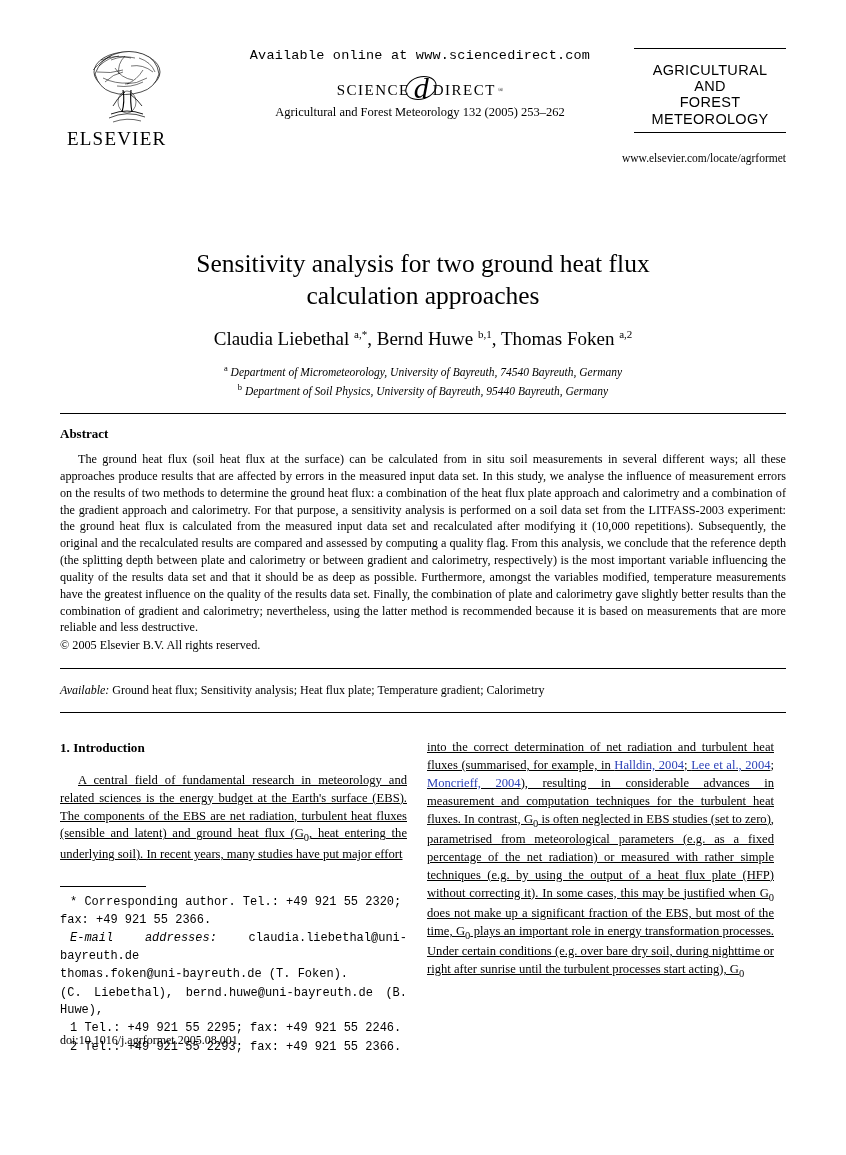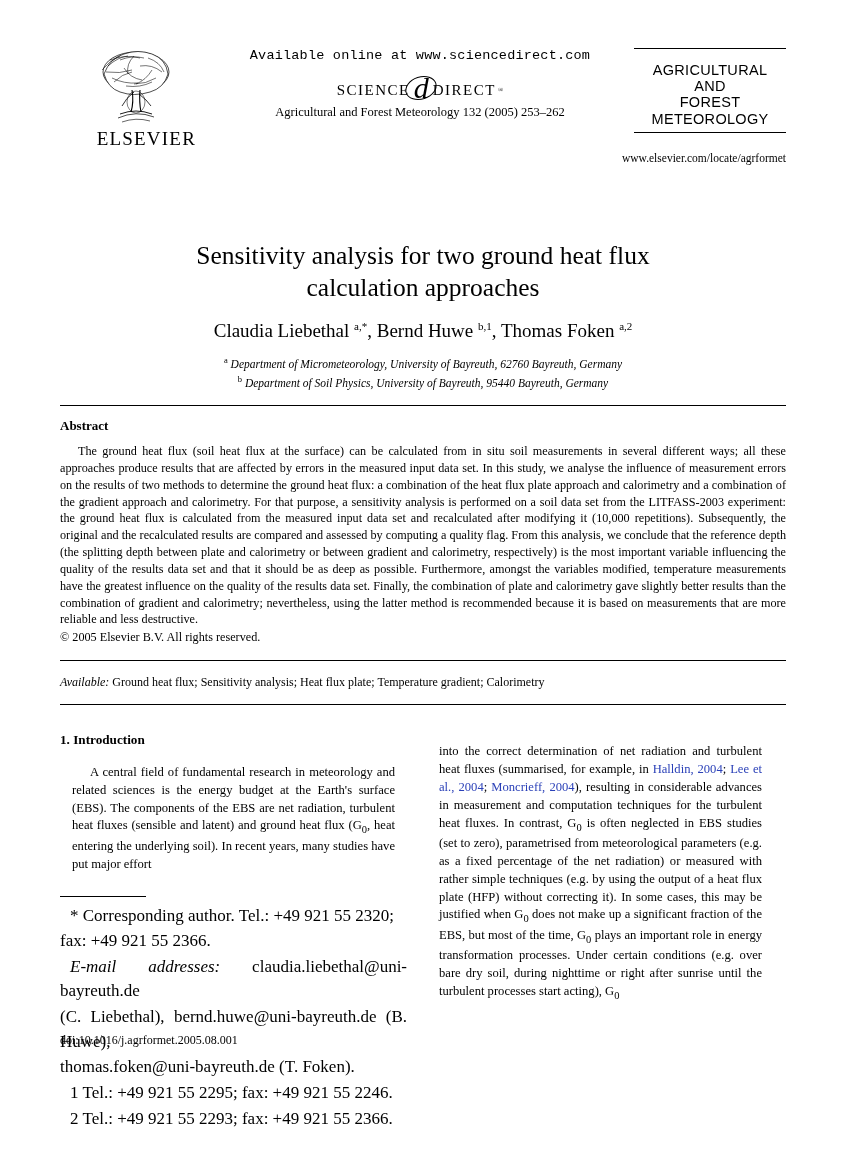--- a/index.html
+++ b/index.html
@@ -26,24 +26,24 @@
   
   .masthead {
     position: relative;
     width: 726px;
     margin: 0 auto;
     padding-top: 48px;
     height: 140px;
   }
   .elsevier-logo {
     position: absolute;
-    left: 16px;
+    left: 7px;
     top: 48px;
     width: 120px;
-    text-align: right;
+    text-align: left;
   }
   .tree-svg {
     display: block;
     margin: 0 auto;
   }
   .elsevier-word {
     font-family: "Liberation Serif", serif;
     font-size: 19px;
     letter-spacing: 1.2px;
     margin-top: 2px;
@@ -124,21 +124,21 @@
     position: absolute;
     right: 0;
     top: 152px;
     font-size: 11.5px;
     font-family: "Liberation Serif", serif;
   }
 
   
   .titleblock {
     width: 726px;
-    margin: 0 auto;
+    margin: 8px auto;
     text-align: center;
     padding-top: 52px;
   }
   h1.article-title {
     font-family: "Liberation Serif", serif;
     font-weight: normal;
     font-size: 25.5px;
     line-height: 1.25;
     margin: 0 0 16px 0;
   }
@@ -219,33 +219,35 @@
     text-align: justify;
   }
   h2.section-head {
     font-family: "Liberation Serif", serif;
     font-weight: bold;
     font-size: 13.2px;
     margin: 0 0 14px 0;
   }
   .para {
     text-indent: 18px;
-    margin: 12px;
+    margin: 0;
+    text-decoration: underline;
   }
   .link {
     color: #2b41b8;
   }
   .footnote-rule {
     width: 86px;
     border-top: 1px solid #000;
     margin: 22px 0 7px 0;
   }
   .footnotes {
-    font-size: 17px;
+    font-size: 12px;
     line-height: 1.45;
+    font-family: Liberation Mono, monospace;
   }
   .footnotes .fn-email-label {
     font-style: italic;
   }
   .footnotes p {
     margin: 0 0 1px 0;
   }
   .fn-indent {
     text-indent: 10px;
   }
@@ -322,21 +324,21 @@
     <div class="journal-url">www.elsevier.com/locate/agrformet</div>
   </div>
 
   <div class="titleblock">
     <h1 class="article-title">
       <span>Sensitivity analysis for two ground heat flux</span><br>
       <span>calculation approaches</span>
     </h1>
     <div class="authors">Claudia Liebethal <sup>a,*</sup>, Bernd Huwe <sup>b,1</sup>, Thomas Foken <sup>a,2</sup></div>
     <div class="affil">
-      <sup>a</sup> <span>Department of Micrometeorology, University of Bayreuth, 62760 Bayreuth, Germany</span>
+      <sup>a</sup> <span>Department of Micrometeorology, University of Bayreuth, 74540 Bayreuth, Germany</span>
     </div>
     <div class="affil">
       <sup>b</sup> <span>Department of Soil Physics, University of Bayreuth, 95440 Bayreuth, Germany</span>
     </div>
   </div>
 
   <div class="rule"></div>
 
   <div class="abstract-wrap">
     <div class="abstract-head">Abstract</div>
@@ -357,22 +359,22 @@
       <p class="para">A central field of fundamental research in meteorology and related sciences is the energy budget at the Earth's surface (EBS). The components of the EBS are net radiation, turbulent heat fluxes (sensible and latent) and ground heat flux (G<sub>0</sub>, heat entering the underlying soil). In recent years, many studies have put major effort</p>
 
       <div class="footnote-rule"></div>
       <div class="footnotes">
         <p class="fn-indent">* Corresponding author. Tel.: +49 921 55 2320;</p>
         <p>fax: +49 921 55 2366.</p>
         <p class="fn-indent">
           <span class="fn-email-label">E-mail addresses:</span>
           <span>claudia.liebethal@uni-bayreuth.de</span>
         </p>
+        <p>thomas.foken@uni-bayreuth.de (T. Foken).</p>
         <p>(C. Liebethal), bernd.huwe@uni-bayreuth.de (B. Huwe),</p>
-        <p>thomas.foken@uni-bayreuth.de (T. Foken).</p>
         <p class="fn-indent">1 Tel.: +49 921 55 2295; fax: +49 921 55 2246.</p>
         <p class="fn-indent">2 Tel.: +49 921 55 2293; fax: +49 921 55 2366.</p>
       </div>
     </div>
 
     <div class="col">
       <p class="para" style="text-indent:0">into the correct determination of net radiation and turbulent heat fluxes (summarised, for example, in <span class="link">Halldin, 2004</span>; <span class="link">Lee et al., 2004</span>; <span class="link">Moncrieff, 2004</span>), resulting in considerable advances in measurement and computation techniques for the turbulent heat fluxes. In contrast, G<sub>0</sub> is often neglected in EBS studies (set to zero), parametrised from meteorological parameters (e.g. as a fixed percentage of the net radiation) or measured with rather simple techniques (e.g. by using the output of a heat flux plate (HFP) without correcting it). In some cases, this may be justified when G<sub>0</sub> does not make up a significant fraction of the EBS, but most of the time, G<sub>0</sub> plays an important role in energy transformation processes. Under certain conditions (e.g. over bare dry soil, during nighttime or right after sunrise until the turbulent processes start acting), G<sub>0</sub></p>
     </div>
   </div>
 

